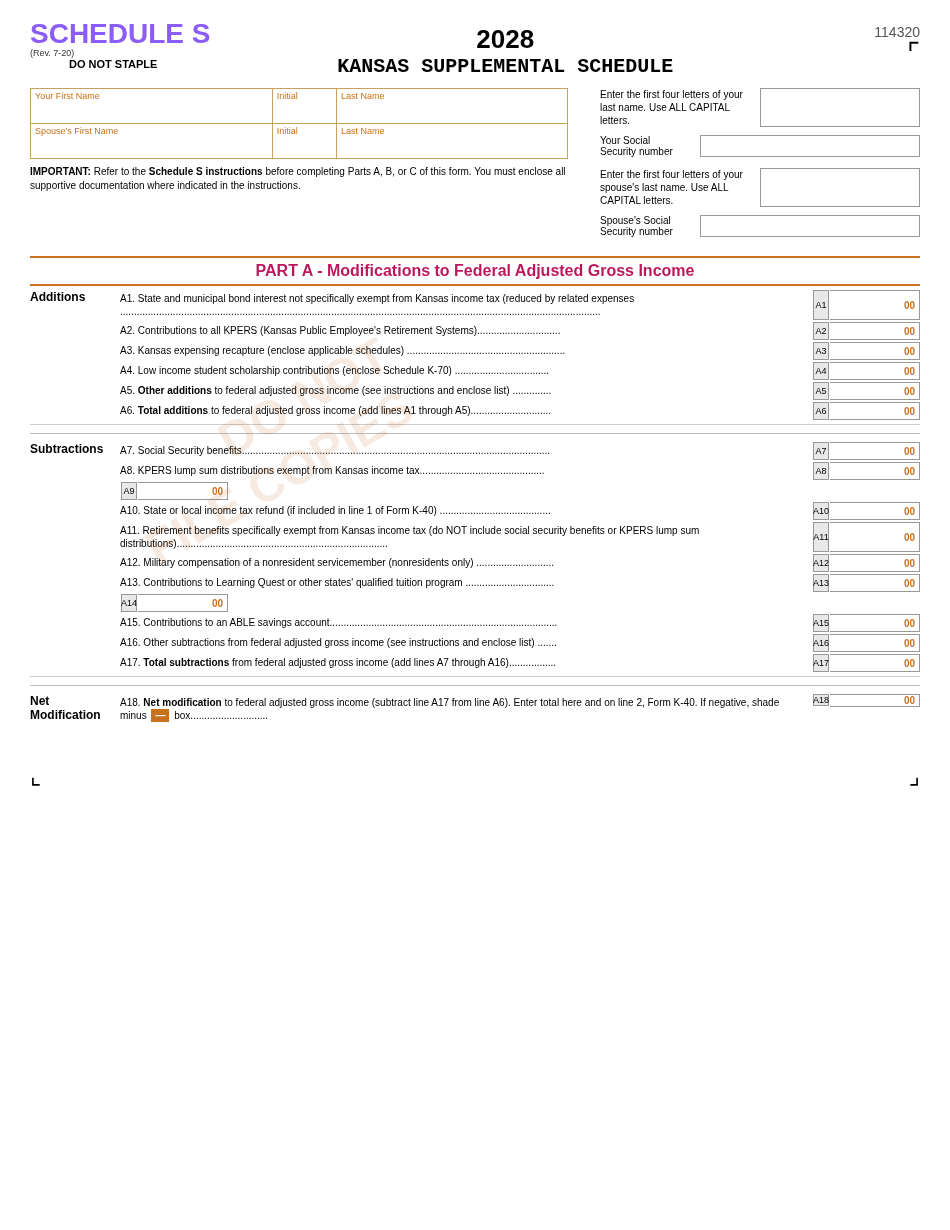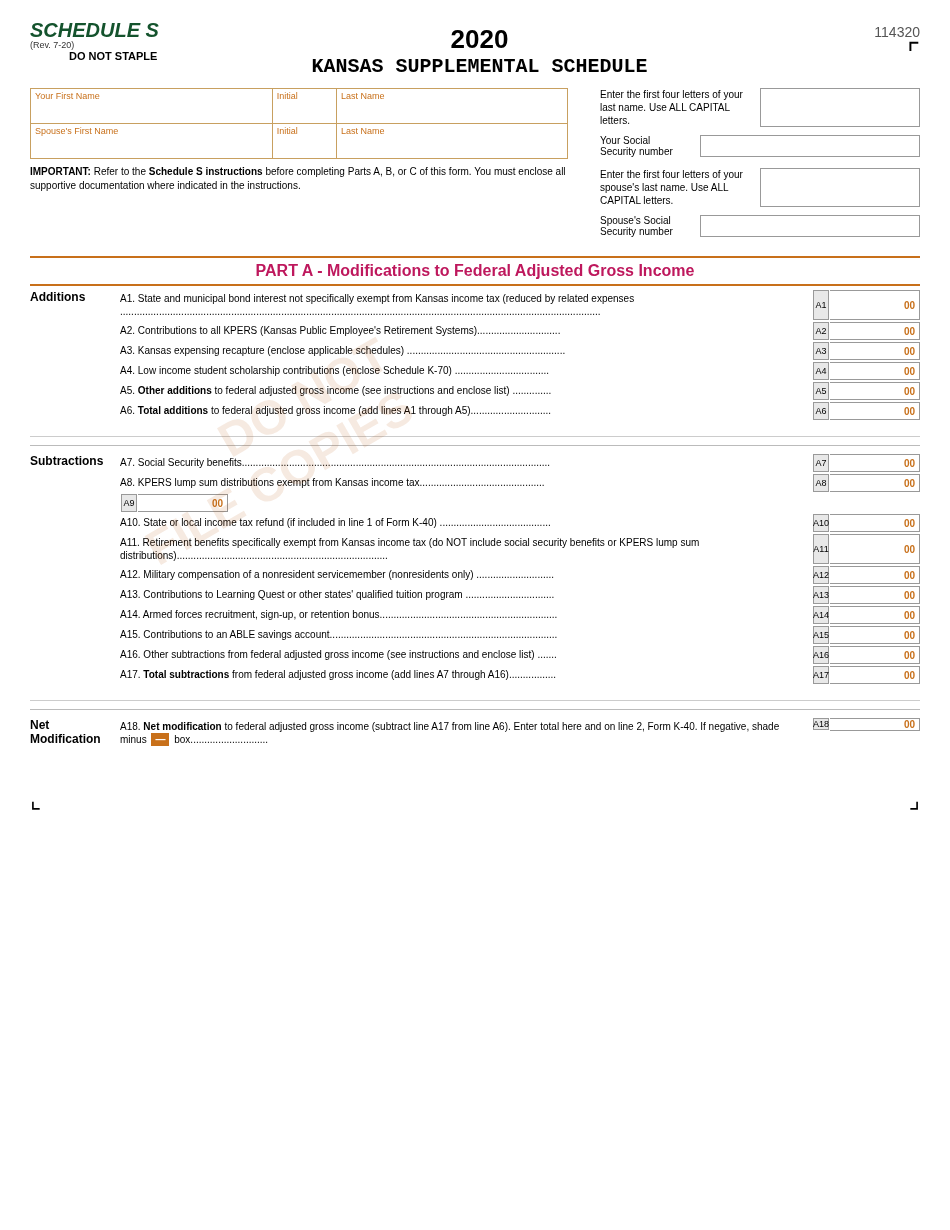--- a/index.html
+++ b/index.html
@@ -14,25 +14,24 @@
     }
 
     
     .header-top {
       display: flex;
       align-items: flex-start;
       justify-content: space-between;
       margin-bottom: 4px;
     }
     .schedule-title {
-      font-size: 20px;
+      font-size: 28px;
       font-weight: 900;
-      color: #14532d;
+      color: #8b5cf6;
       line-height: 1;
-      font-style: italic;
     }
     .schedule-year {
       font-size: 26px;
       font-weight: 900;
       text-align: center;
       flex: 1;
       margin-top: 4px;
     }
     .form-number {
       font-size: 14px;
@@ -81,21 +80,21 @@
       color: #be185d;
       margin: 16px 0 4px 0;
       border-top: 2px solid #c8701a;
       border-bottom: 2px solid #c8701a;
       padding: 4px 0;
     }
 
     
     .section-block {
       border-bottom: 1px solid #ccc;
-      padding-bottom: 14px;
+      padding-bottom: 2px;
       margin-bottom: 6px;
     }
 
     
     .watermark {
       position: absolute;
       font-size: 48px;
       font-weight: 900;
       color: rgba(180, 80, 10, 0.12);
       transform: rotate(-30deg);
@@ -272,21 +271,21 @@
   <div class="watermark" style="top: 350px; left: 180px;">DO NOT</div>
   <div class="watermark" style="top: 430px; left: 100px;">FILE COPIES</div>
 
   <div class="header-top">
     <div class="header-left">
       <div class="schedule-title">SCHEDULE S</div>
       <div class="rev-line">(Rev. 7-20)</div>
       <div class="do-not-staple">DO NOT STAPLE</div>
     </div>
     <div class="header-center">
-      <div class="schedule-year">2020</div>
+      <div class="schedule-year">2028</div>
       <div class="kansas-title">KANSAS SUPPLEMENTAL SCHEDULE</div>
     </div>
     <div class="header-right">
       <div class="form-number">114320</div>
       <div class="corner-mark-tr">⌜</div>
     </div>
   </div>
 
   <div class="name-section-outer">
 
@@ -478,21 +477,20 @@
       <div class="line-indent"></div>
       <div class="line-desc">A13. Contributions to Learning Quest or other states' qualified tuition program ................................</div>
       <div class="line-num-box">A13</div>
       <div class="line-val-box">
           <span class="cents">00</span>
         </div>
     </div>
 
     <div class="line-row-full">
       <div class="line-indent"></div>
-      <div class="line-desc">A14. Armed forces recruitment, sign-up, or retention bonus................................................................</div>
       <div class="line-num-box">A14</div>
       <div class="line-val-box">
           <span class="cents">00</span>
         </div>
     </div>
 
     <div class="line-row-full">
       <div class="line-indent"></div>
       <div class="line-desc">A15. Contributions to an ABLE savings account..................................................................................</div>
       <div class="line-num-box">A15</div>

